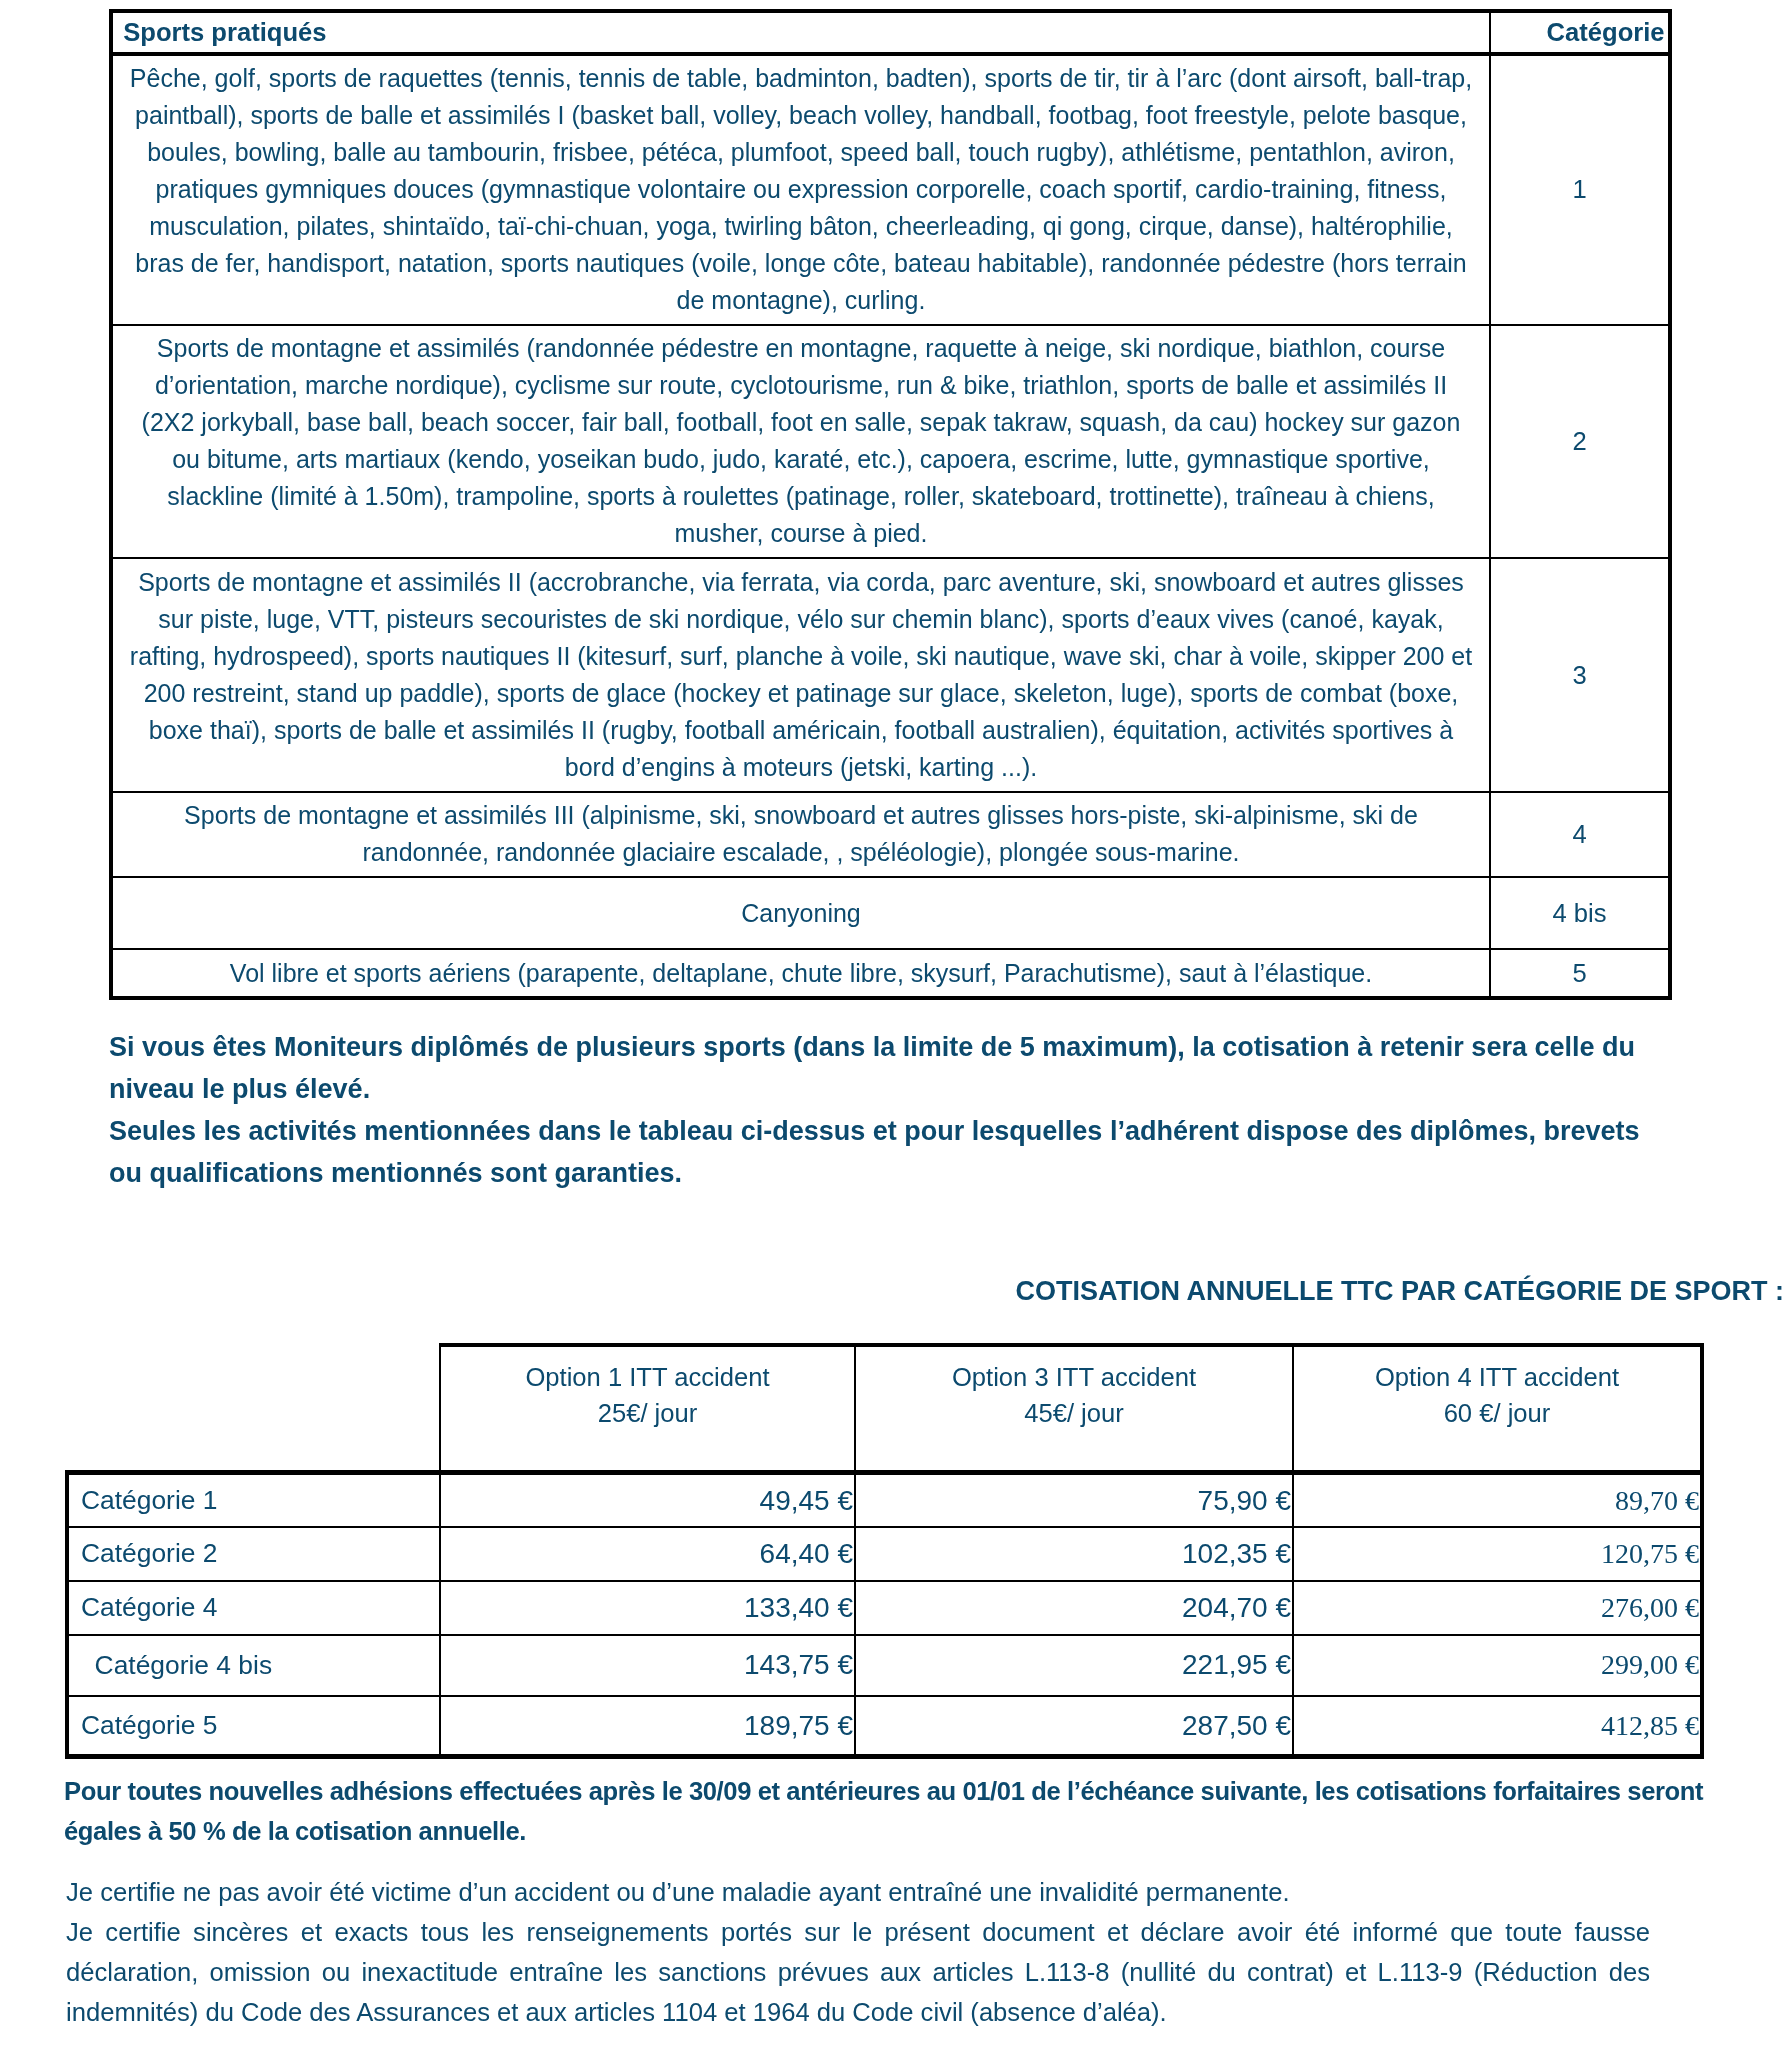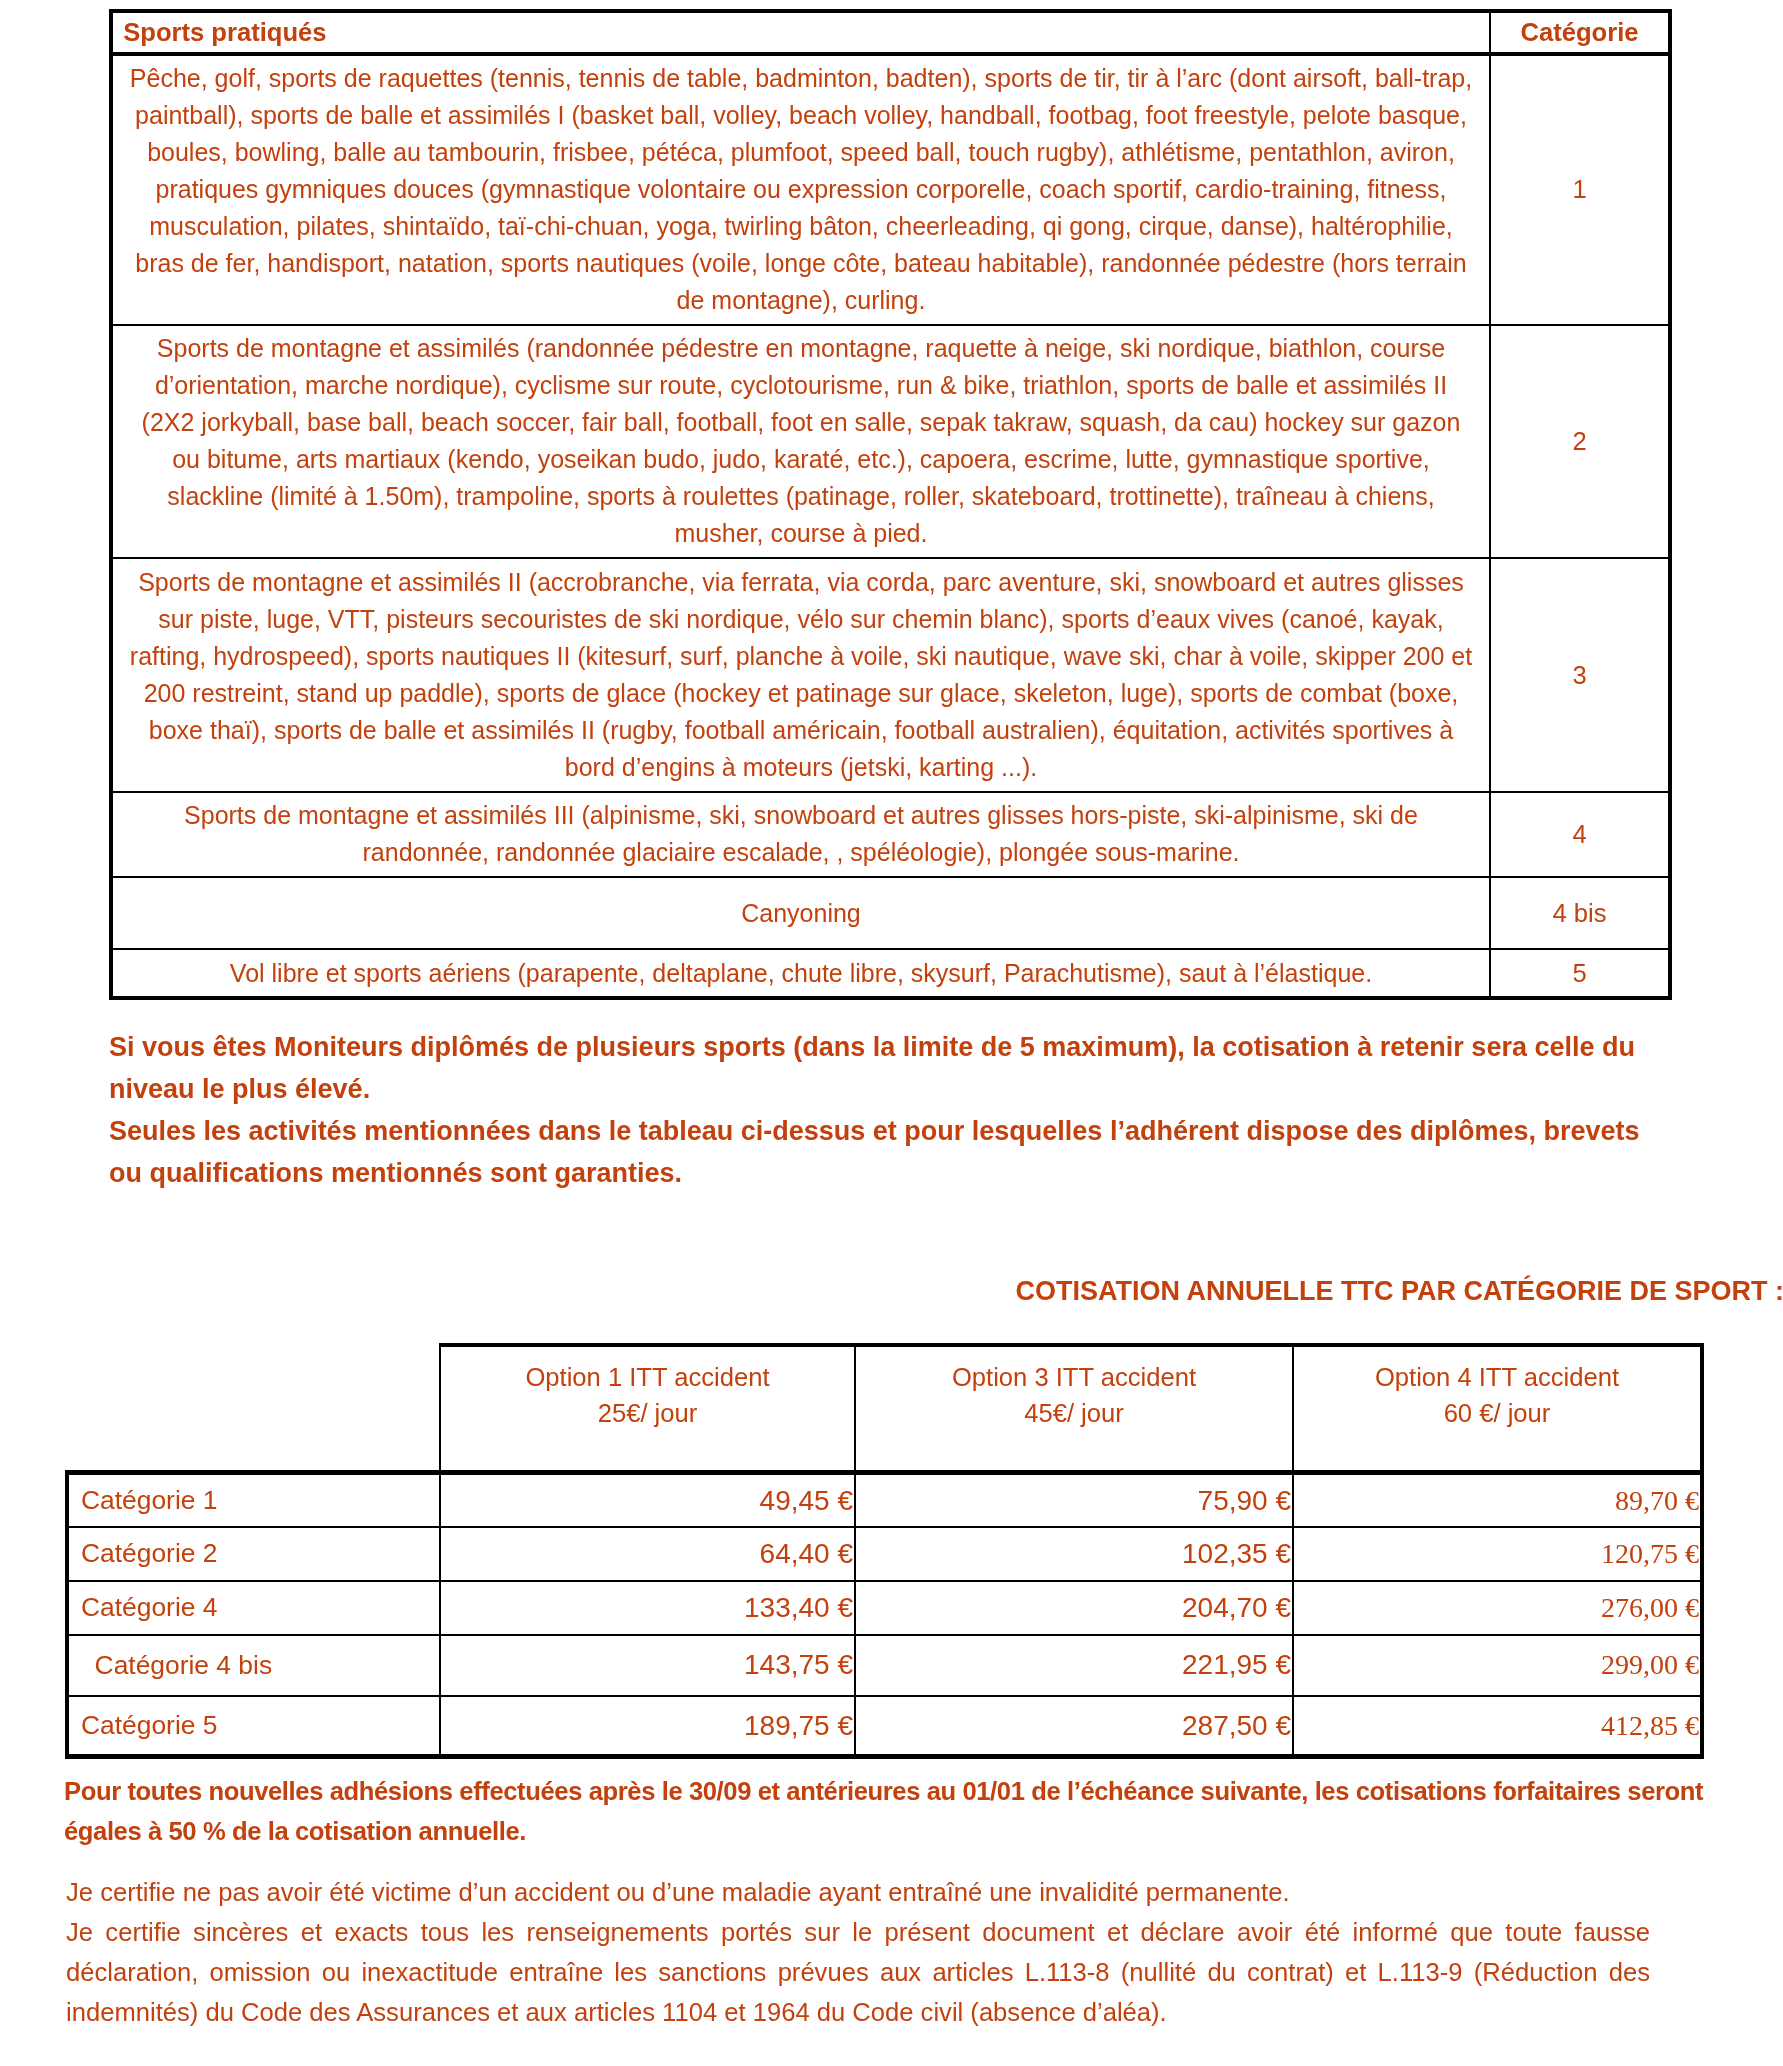--- a/index.html
+++ b/index.html
@@ -2,21 +2,21 @@
 <html style="font-size:13.6px"><head>
 <meta charset="utf-8">
 <style>
   * { box-sizing: border-box; }
   html, body { margin: 0; padding: 0; background: #ffffff; }
   .page {
     position: relative;
     width: 1784px;
     height: 2066px;
     background: #ffffff;
-    color: #c2410c;
+    color: #0c4a6e;
     font-family: "Liberation Sans", "DejaVu Sans", sans-serif;
     overflow: hidden;
   }
 
   
   .sports-table {
     border-collapse: collapse;
     table-layout: fixed;
     width: 1559px;
     margin: 8.5px 0 0 109px;
@@ -27,21 +27,21 @@
   }
   .sports-table thead th {
     font-size: 25.6px;
     font-weight: bold;
     padding: 5.1px 10.2px;
     border-top-width: 4.3px;
     border-bottom-width: 4.3px;
     height: 41px;
   }
   .sports-table thead th.h-sports { text-align: left; }
-  .sports-table thead th.h-cat { text-align: center; padding: 5.1px 3.4px; }
+  .sports-table thead th.h-cat { text-align: right; padding: 5.1px 3.4px; }
   .sports-table th:first-child, .sports-table td:first-child { border-left-width: 4.3px; }
   .sports-table th:last-child,  .sports-table td:last-child  { border-right-width: 4.3px; }
   .sports-table tbody tr:last-child td { border-bottom-width: 4.3px; }
   .sports-table td.sports {
     font-size: 25px;
     line-height: 37px;
     padding: 4.3px 15.3px 5.1px 15.3px;
     text-align: center;
   }
   .sports-table td.cat {

